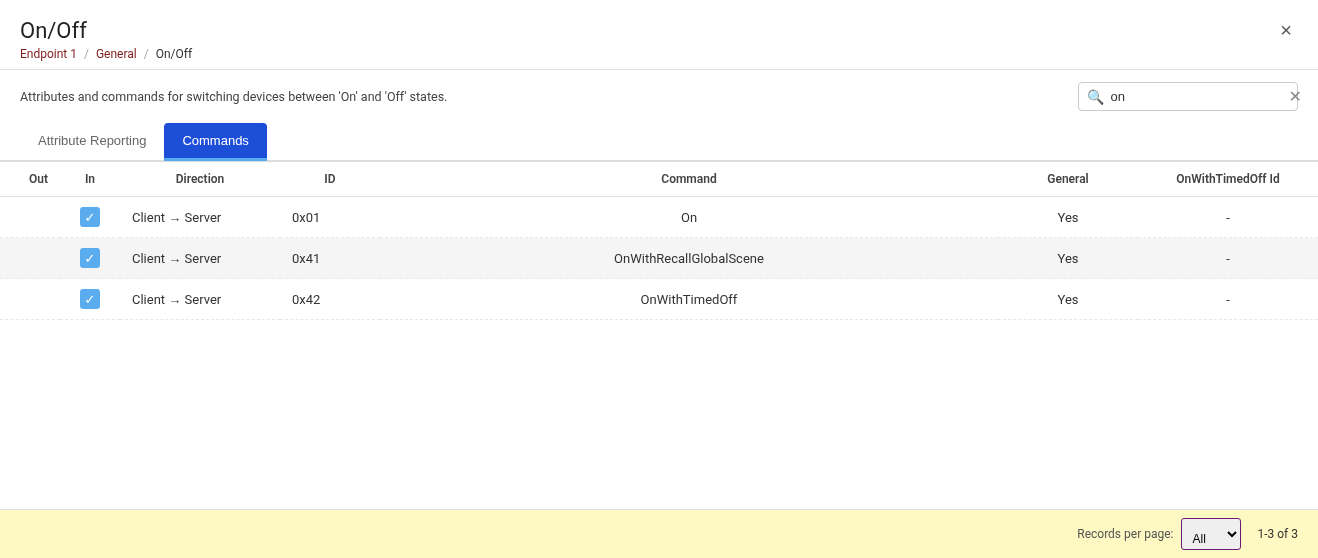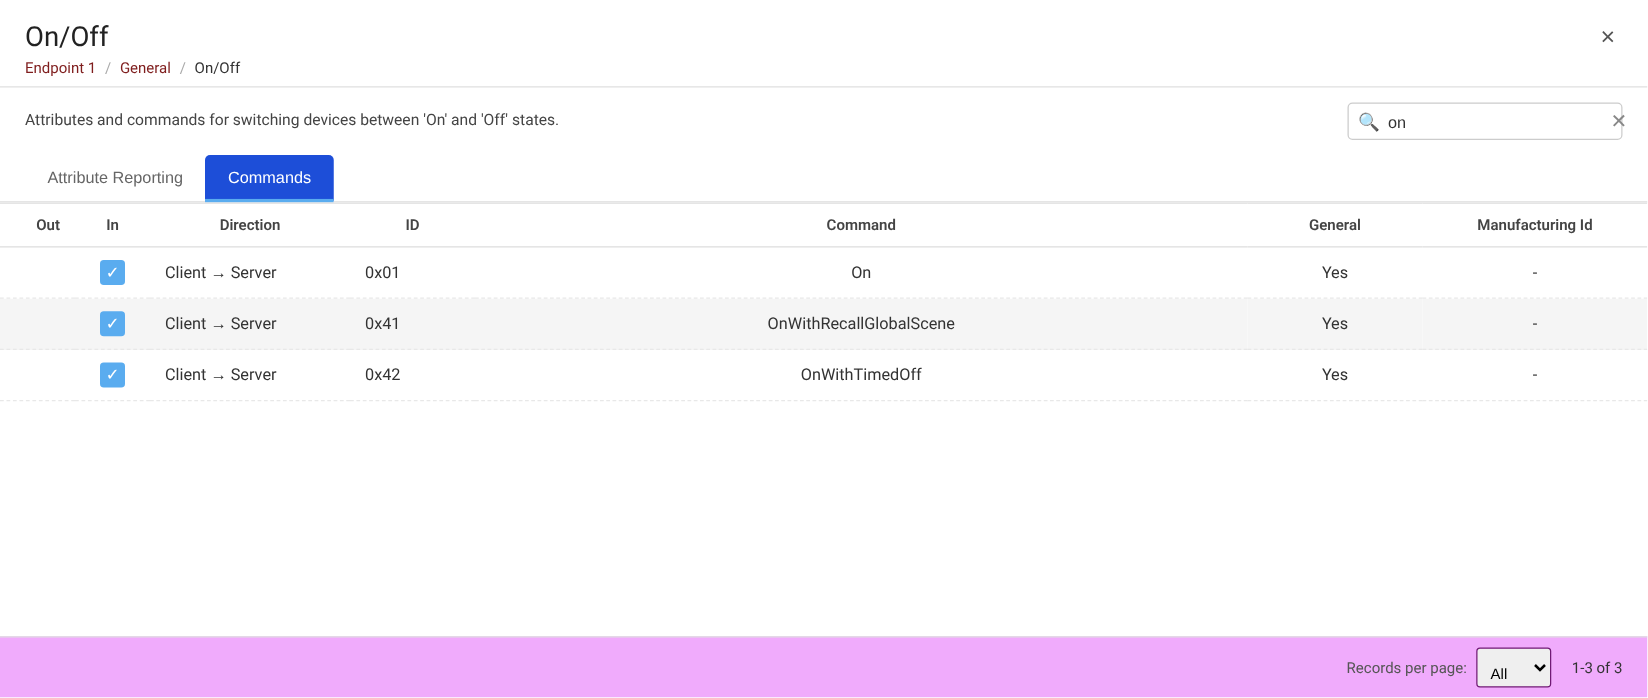--- a/index.html
+++ b/index.html
@@ -31,21 +31,21 @@
     tbody tr:nth-child(odd) { background: #fff; }
     tbody td { padding: 10px 12px; font-size: 13px; color: #333; }
     .col-out { width: 60px; text-align: right; }
     .col-in { width: 60px; text-align: center; }
     .col-direction { width: 160px; }
     .col-id { width: 100px; }
     .col-command { width: auto; text-align: center; }
     .col-required { width: 140px; text-align: center; }
     .col-mfg { width: 180px; text-align: center; }
     .checkbox-checked { width: 20px; height: 20px; background: #5aacef; border: 2px solid #5aacef; border-radius: 3px; display: inline-flex; align-items: center; justify-content: center; color: #fff; font-size: 13px; }
-    .footer { border-top: 1px solid #e0e0e0; padding: 8px 20px; display: flex; justify-content: flex-end; align-items: center; font-size: 12px; color: #555; background: #f0abfc; }
+    .footer { border-top: 1px solid #e0e0e0; padding: 8px 20px; display: flex; justify-content: flex-end; align-items: center; font-size: 12px; color: #555; background: #fef9c3; }
     .footer-label { margin-right: 8px; }
     .footer-select { border: 1px solid #701a75; border-radius: 3px; padding: 12px 18px 2px 6px; font-size: 12px; appearance: auto; }
     .footer-range { margin-left: 16px; color: #333; }
     .direction-text { font-size: 13px; }
   </style>
 </head>
 <body>
 
 <div class="modal">
   <div class="modal-header">
@@ -81,21 +81,21 @@
   <div class="table-container">
     <table>
       <thead>
         <tr>
           <th class="col-out">Out</th>
           <th class="col-in">In</th>
           <th class="col-direction">Direction</th>
           <th class="col-id">ID</th>
           <th class="col-command">Command</th>
           <th class="col-required">General</th>
-          <th class="col-mfg">Manufacturing Id</th>
+          <th class="col-mfg">OnWithTimedOff Id</th>
         </tr>
       </thead>
       <tbody>
         <tr class="">
           <td class="col-out"></td>
           <td class="col-in">
             <div class="checkbox-checked">✓</div>
           </td>
           <td class="col-direction">
             <span class="direction-text">Client → Server</span>

